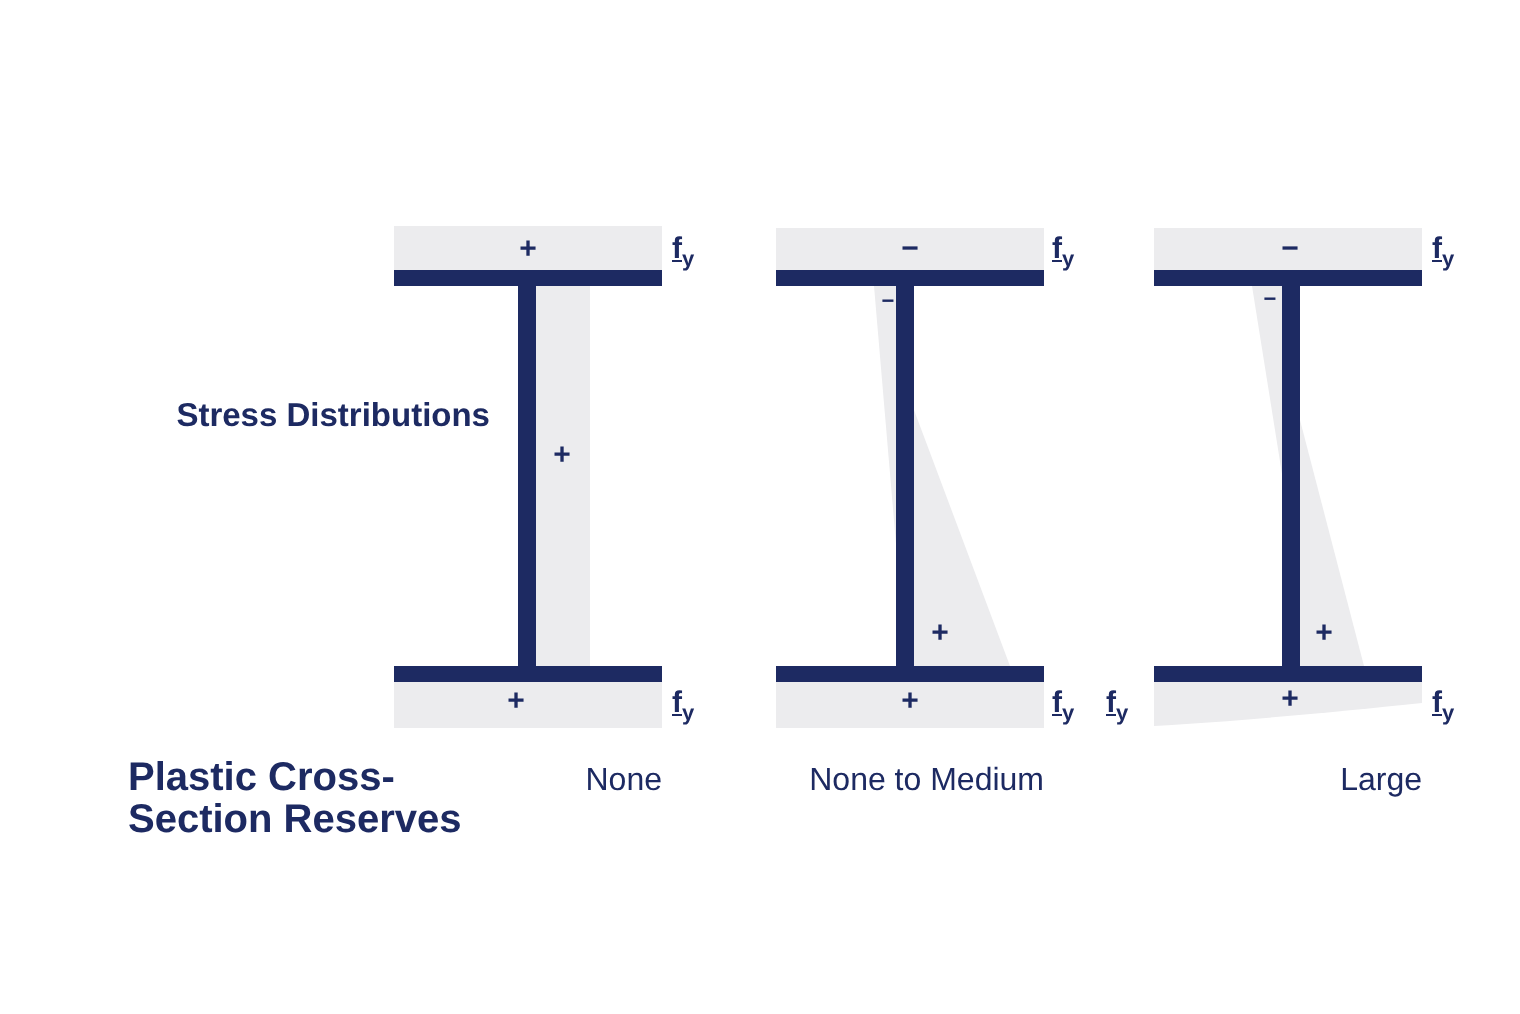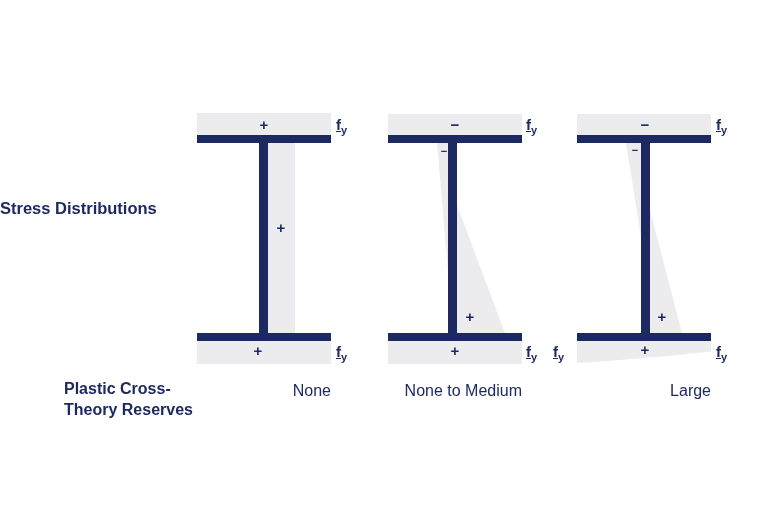--- a/index.html
+++ b/index.html
@@ -18,25 +18,25 @@
   }
   .sign.small { font-size:11px; line-height:12px; font-weight:700; }
   .fy {
     position:absolute; font-size:15px; font-weight:600; line-height:18px;
     white-space:nowrap;
     text-decoration:underline;
   }
   .fy sub { font-size:11px; line-height:0; }
   .left-title {
     position:absolute; left:0; top:196px; width:245px;
-    text-align:left; font-size:16.5px; font-weight:700; line-height:24px;
+    text-align:right; font-size:16.5px; font-weight:700; line-height:24px;
   }
   .bottom-title {
     position:absolute; left:64px; top:379px; width:190px;
-    font-size:16px; font-weight:700; line-height:20.5px;
+    font-size:20px; font-weight:700; line-height:20.5px;
   }
   .reserve-label {
     position:absolute; top:382px; width:134px; text-align:right;
     font-size:16px; font-weight:400; line-height:18px;
   }
 </style>
 </head>
 <body>
 
 <div class="canvas">
@@ -101,19 +101,19 @@
   <div class="navy-rect" style="left:577px;top:333px;width:134px;height:8px"></div>
   <svg class="wedge" style="left:577px;top:341px" width="134" height="23" viewBox="0 0 134 23">
     <path d="M0,0 L134,0 L134,10.5 C96,14.5 44,19.5 0,22 Z" fill="#ececee"></path>
   </svg>
   <span class="sign" style="left:645px;top:342px">+</span>
   <span class="fy" style="left:553px;top:343px"><span>f</span><sub>y</sub></span>
   <span class="fy" style="left:716px;top:343px"><span>f</span><sub>y</sub></span>
 
   <div class="bottom-title">
     <div>Plastic Cross-</div>
-    <div>Theory Reserves</div>
+    <div>Section Reserves</div>
   </div>
   <div class="reserve-label" style="left:197px">None</div>
   <div class="reserve-label" style="left:577px">Large</div>
   <div class="reserve-label" style="left:388px">None to Medium</div>
 
 </div>
 
 </body></html>

